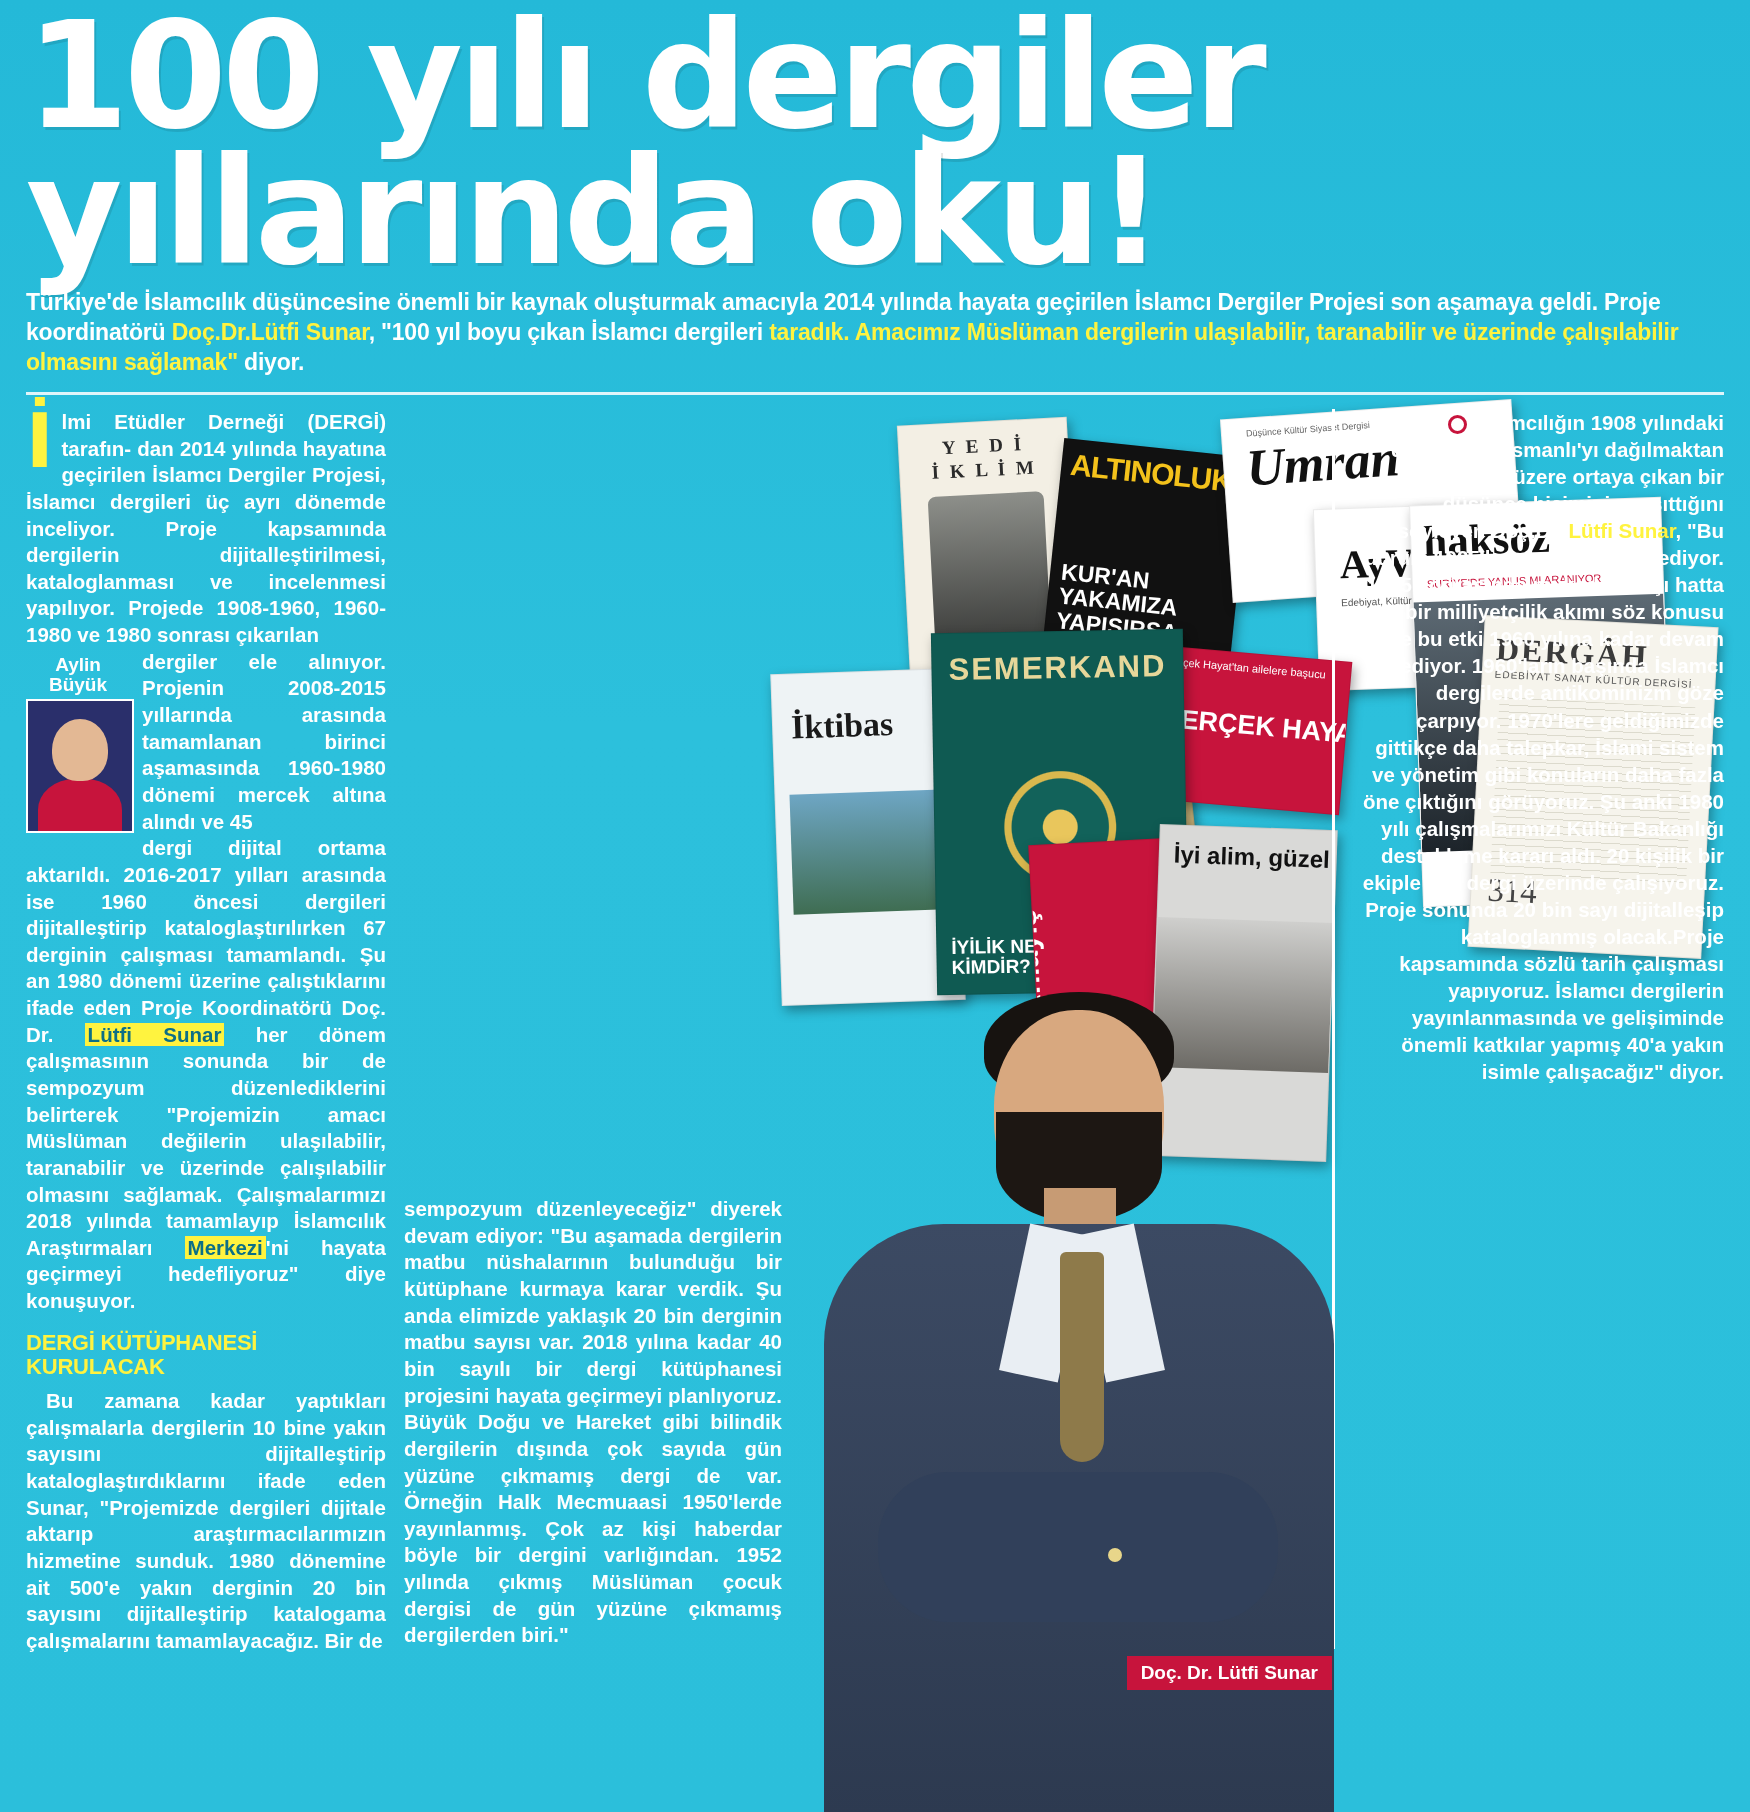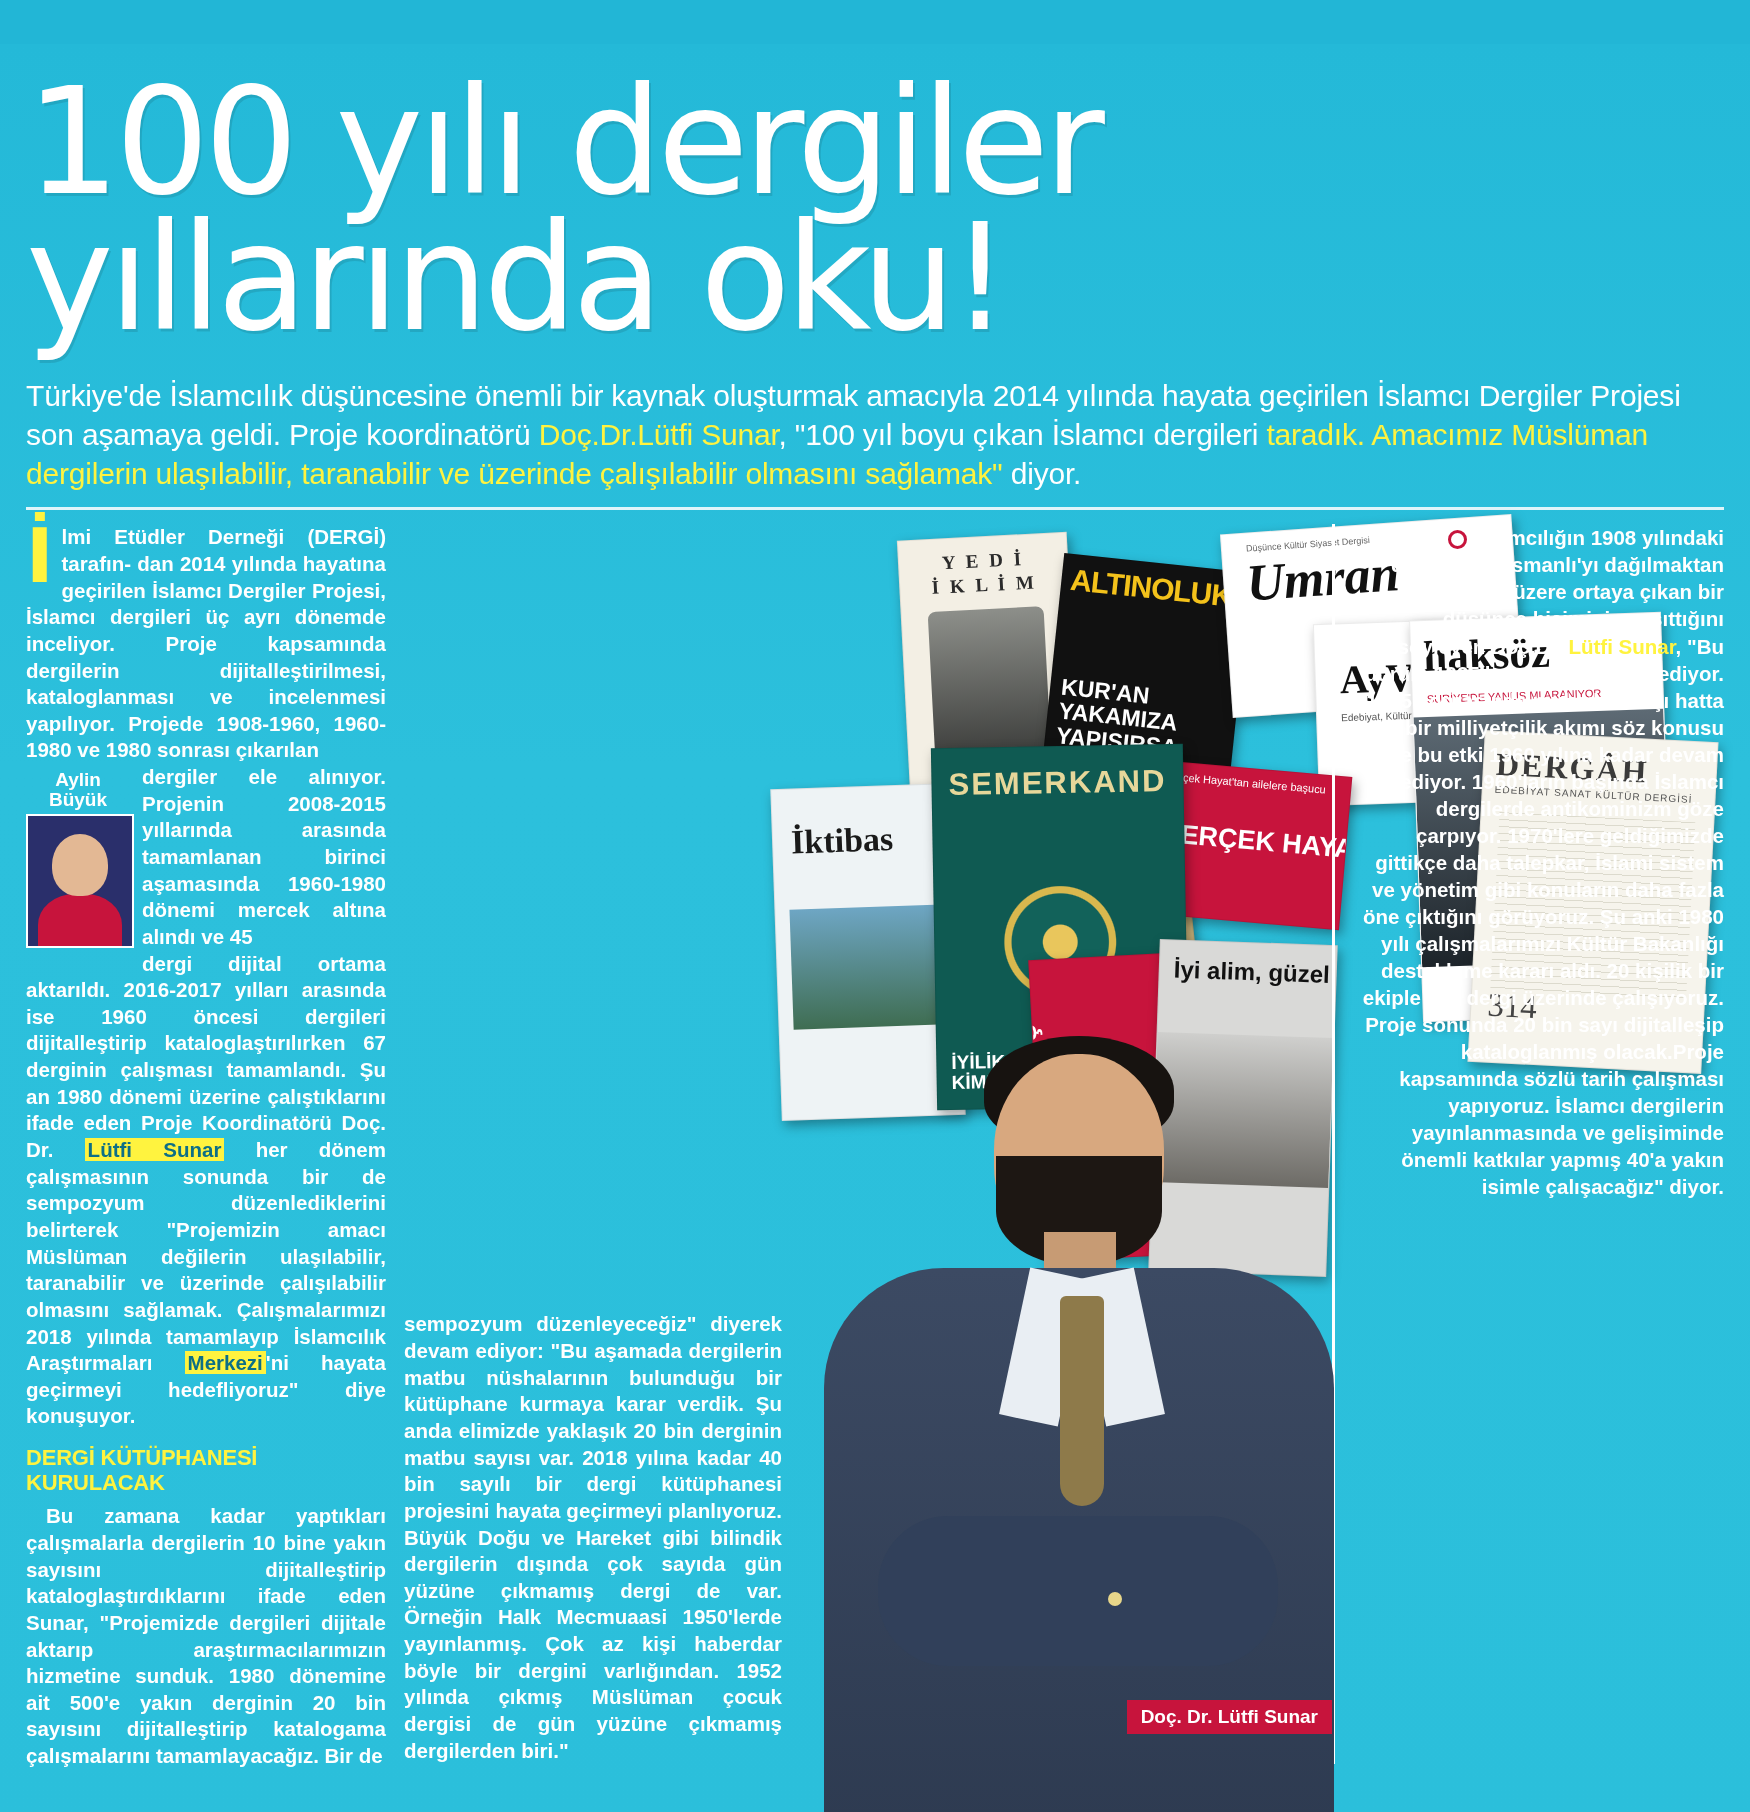--- a/index.html
+++ b/index.html
@@ -16,40 +16,39 @@
     position:relative;
     width:1750px;
     height:1812px;
     background:linear-gradient(180deg,#24b9d8 0%,#2cc0dc 40%,#2bbfdb 100%);
     box-sizing:border-box;
     padding:0 26px;
   }
 
   
   .headline{
-    padding-top:30px;
-    color:#ffffff;
-    font-weight:normal;
+    padding-top:8px;
+    color:#ffffff;
+    font-weight:bold;
     font-size:148px;
     line-height:0.92;
     letter-spacing:-5px;
     text-shadow:2px 3px 0 rgba(0,0,0,0.10);
     font-family:"DejaVu Sans", sans-serif;
-    margin-top:44px;
   }
   .headline .l1{display:block;}
   .headline .l2{display:block;}
 
   
   .deck{
-    margin-top:30px;
-    color:#ffffff;
-    font-size:30px;
+    margin-top:8px;
+    color:#ffffff;
+    font-size:23px;
     line-height:1.30;
-    font-weight:normal;
+    font-weight:bold;
     letter-spacing:-0.2px;
   }
   .deck .hl{color:#fff33f;}
 
   .rule{
     margin-top:14px;
     height:3px;
     background:#ffffff;
     opacity:.85;
   }

